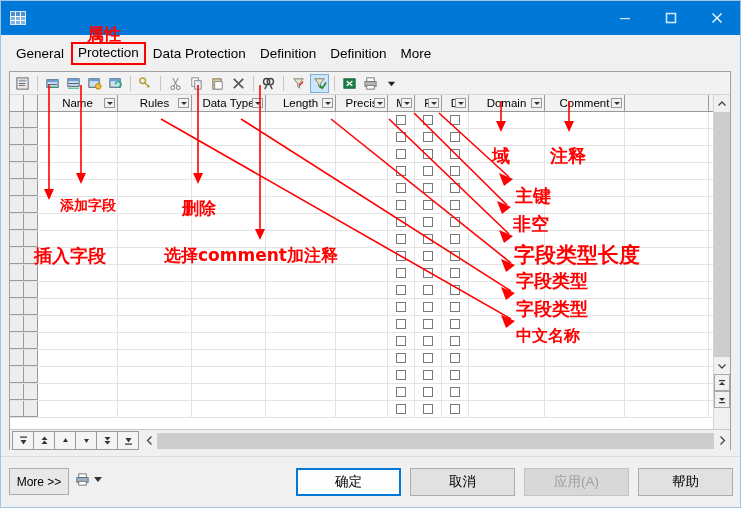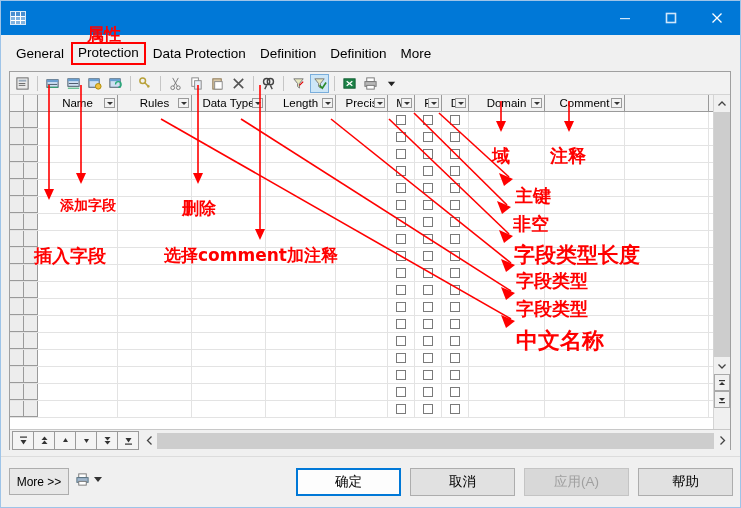--- a/index.html
+++ b/index.html
@@ -885,15 +885,15 @@
       <div class="anno" style="left: 181px; top: 196px; font-size: 17px;">删除</div>
       <div class="anno" style="left: 33px; top: 243px; font-size: 18px;">插入字段</div>
       <div class="anno" style="left: 163px; top: 243px; font-size: 17px;">选择comment加注释</div>
       <div class="anno" style="left: 491px; top: 143px; font-size: 18px;">域</div>
       <div class="anno" style="left: 549px; top: 143px; font-size: 18px;">注释</div>
       <div class="anno" style="left: 514px; top: 183px; font-size: 18px;">主键</div>
       <div class="anno" style="left: 512px; top: 211px; font-size: 18px;">非空</div>
       <div class="anno" style="left: 513px; top: 240px; font-size: 21px;">字段类型长度</div>
       <div class="anno" style="left: 515px; top: 268px; font-size: 18px;">字段类型</div>
       <div class="anno" style="left: 515px; top: 296px; font-size: 18px;">字段类型</div>
-      <div class="anno" style="left: 515px; top: 325px; font-size: 22px;">中文名称</div>
+      <div class="anno" style="left: 515px; top: 325px; font-size: 16px;">中文名称</div>
     </div>
 </div>
 
 </body></html>

